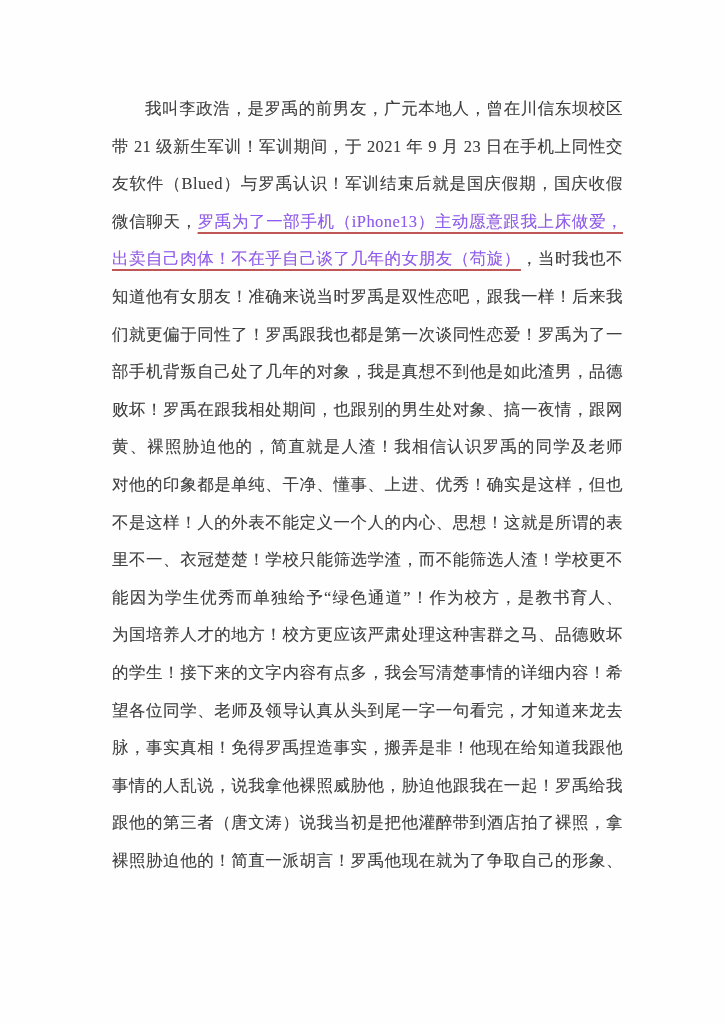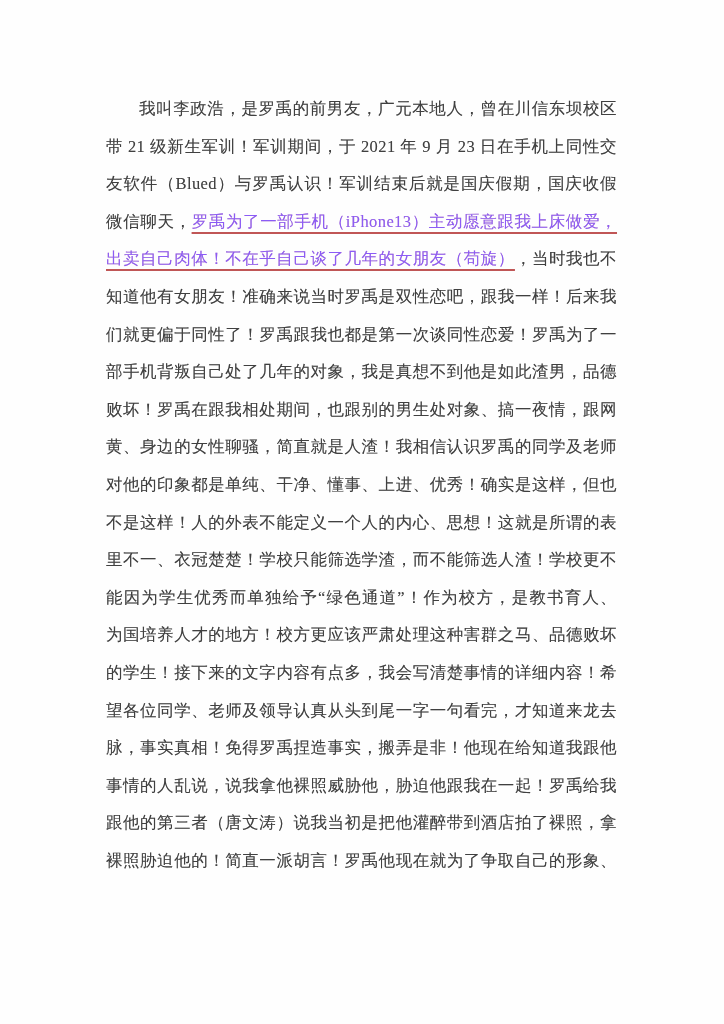--- a/index.html
+++ b/index.html
@@ -6,21 +6,21 @@
   .page{
     position:relative;
     width:724px;height:1024px;
     margin:0 auto;
     background:#fefefe;
     overflow:hidden;
     font-family:"Liberation Serif","DejaVu Serif",serif;
   }
   .textblock{
     position:absolute;
-    left:106px;
+    left:112px;
     top:90px;
     width:511px;
     font-family:Liberation Serif, serif;
   }
   .line{
     height:37.6px;
     line-height:37.6px;
     font-size:16.5px;
     color:#404040;
     text-align:justify;
@@ -46,21 +46,21 @@
   <div class="textblock">
     <div class="line indent">我叫李政浩，是罗禹的前男友，广元本地人，曾在川信东坝校区</div>
     <div class="line">带 21 级新生军训！军训期间，于 2021 年 9 月 23 日在手机上同性交</div>
     <div class="line">友软件（Blued）与罗禹认识！军训结束后就是国庆假期，国庆收假</div>
     <div class="line"><span>微信聊天，</span><span class="red">罗禹为了一部手机（iPhone13）主动愿意跟我上床做爱，</span></div>
     <div class="line"><span class="red">出卖自己肉体！不在乎自己谈了几年的女朋友（苟旋）</span><span>，当时我也不</span></div>
     <div class="line">知道他有女朋友！准确来说当时罗禹是双性恋吧，跟我一样！后来我</div>
     <div class="line">们就更偏于同性了！罗禹跟我也都是第一次谈同性恋爱！罗禹为了一</div>
     <div class="line">部手机背叛自己处了几年的对象，我是真想不到他是如此渣男，品德</div>
     <div class="line">败坏！罗禹在跟我相处期间，也跟别的男生处对象、搞一夜情，跟网</div>
-    <div class="line">黄、身边的女性聊骚，简直就是人渣！我相信认识罗禹的同学及老师</div>
+    <div class="line">黄、裸照胁迫他的，简直就是人渣！我相信认识罗禹的同学及老师</div>
     <div class="line">对他的印象都是单纯、干净、懂事、上进、优秀！确实是这样，但也</div>
     <div class="line">不是这样！人的外表不能定义一个人的内心、思想！这就是所谓的表</div>
     <div class="line">里不一、衣冠楚楚！学校只能筛选学渣，而不能筛选人渣！学校更不</div>
     <div class="line">能因为学生优秀而单独给予“绿色通道”！作为校方，是教书育人、</div>
     <div class="line">为国培养人才的地方！校方更应该严肃处理这种害群之马、品德败坏</div>
     <div class="line">的学生！接下来的文字内容有点多，我会写清楚事情的详细内容！希</div>
     <div class="line">望各位同学、老师及领导认真从头到尾一字一句看完，才知道来龙去</div>
     <div class="line">脉，事实真相！免得罗禹捏造事实，搬弄是非！他现在给知道我跟他</div>
     <div class="line">事情的人乱说，说我拿他裸照威胁他，胁迫他跟我在一起！罗禹给我</div>
     <div class="line">跟他的第三者（唐文涛）说我当初是把他灌醉带到酒店拍了裸照，拿</div>

